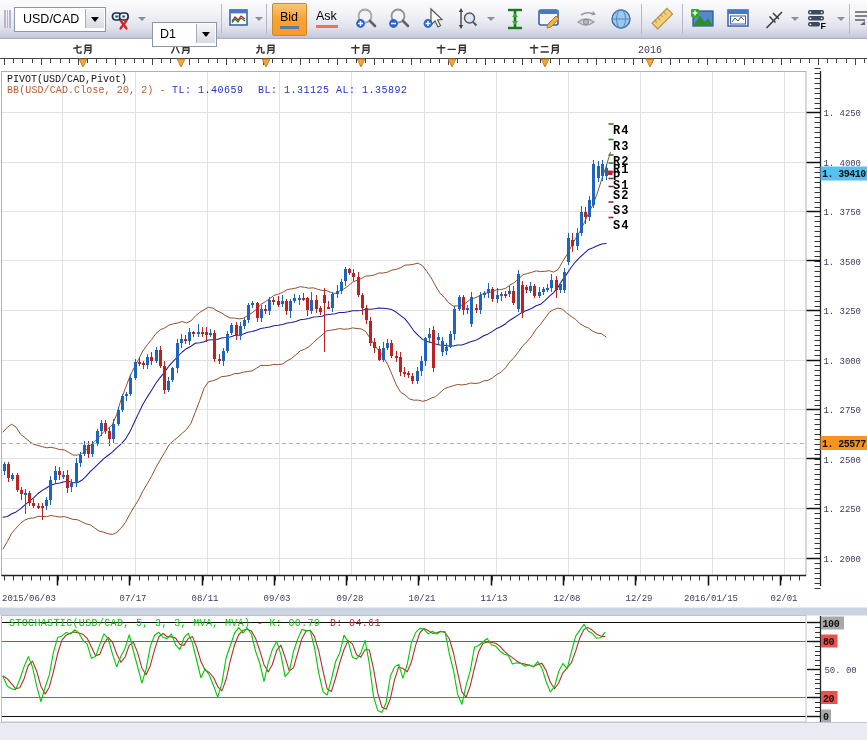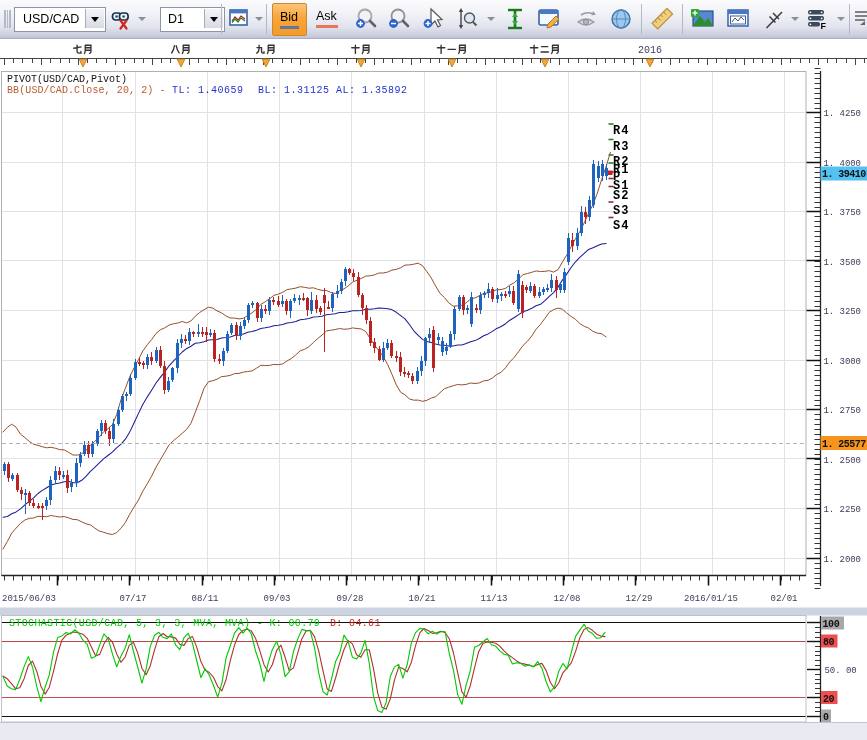--- a/index.html
+++ b/index.html
@@ -800,21 +800,21 @@
    </g>
    <rect x="5.5" y="7.5" width="2.2" height="2" fill="#16324e"></rect>
    <rect x="12.5" y="7.5" width="2.2" height="2" fill="#16324e"></rect>
    <g stroke="#d42420" stroke-width="2.2" stroke-linecap="round">
      <line x1="10.5" y1="12.5" x2="16.5" y2="20.5"></line>
           <line x1="16.5" y1="12.5" x2="10.5" y2="20.5"></line>
    </g>
  </svg>
  <div style="position:absolute;left:138px;top:17px;width:0;height:0;border-left:4px solid transparent;border-right:4px solid transparent;border-top:4px solid #8a8f9e"></div>
 
- <div style="position:absolute;left:152px;top:7px;width:63px;height:23px;background:#fff;border:1px solid #8b97a8;margin-left:8px;">
+ <div style="position:absolute;left:152px;top:22px;width:63px;height:23px;background:#fff;border:1px solid #8b97a8;">
    <span style="position:absolute;left:7px;top:4px;font-size:12.5px;color:#000">D1</span>
    <div style="position:absolute;right:1px;top:1px;width:18px;height:19px;background:linear-gradient(180deg,#f4f5f8,#d8dbe4);border-left:1px solid #aab;">
      <div style="position:absolute;left:5px;top:8px;width:0;height:0;border-left:4px solid transparent;border-right:4px solid transparent;border-top:5px solid #000"></div>
    </div>
  </div>
  <div style="position:absolute;left:221px;top:4px;width:1px;height:30px;background:#b4b8c8"></div>
 
  <svg width="20" height="20" style="position:absolute;left:229px;top:9px">
    <rect x="1" y="1" width="17" height="15" fill="#fff" stroke="#3a62a8" stroke-width="1.6"></rect>
    <rect x="1" y="1" width="17" height="3.4" fill="#4a78c0"></rect>

